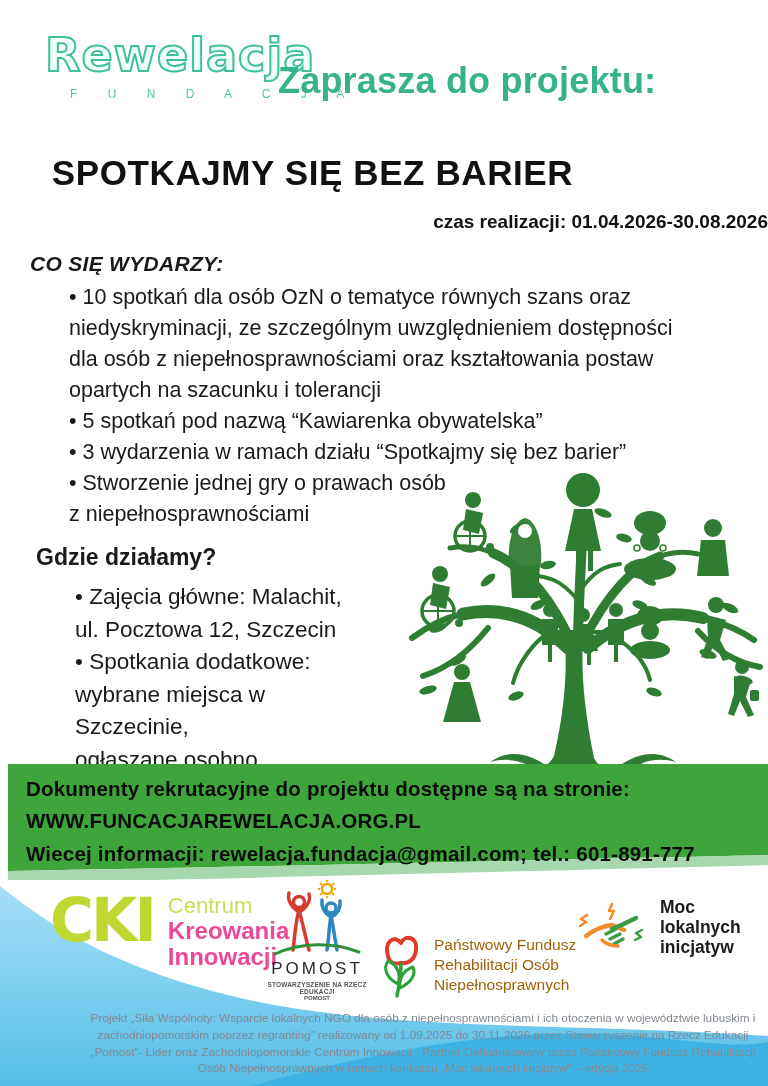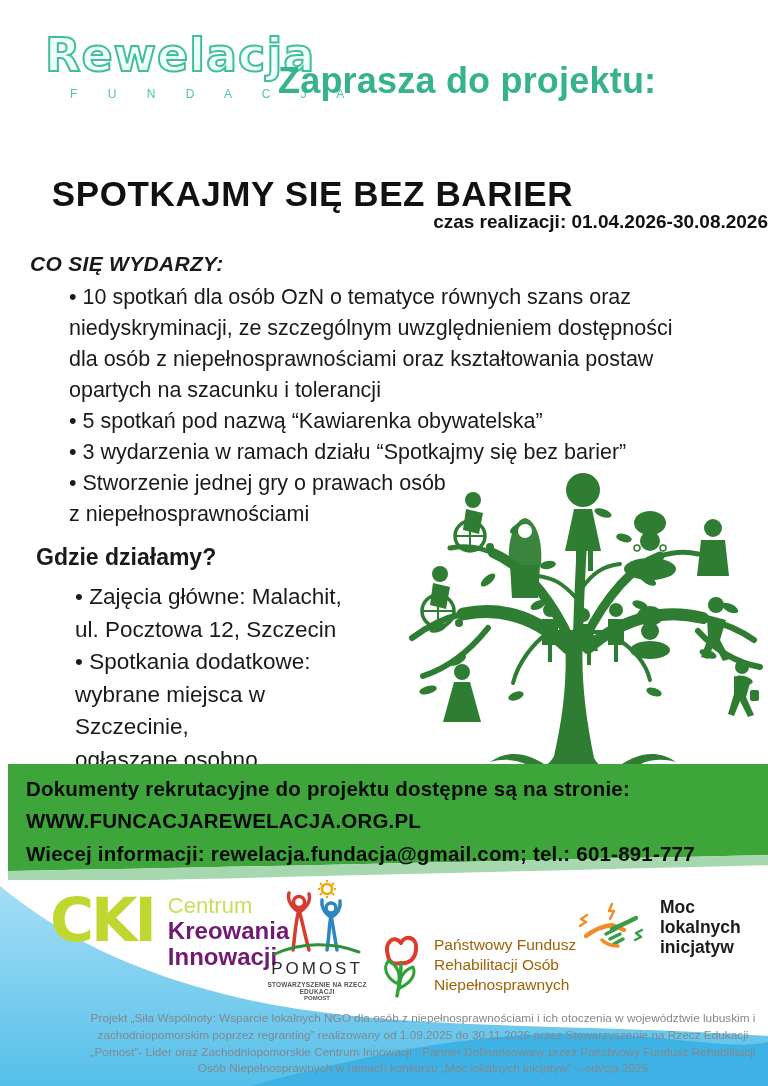--- a/index.html
+++ b/index.html
@@ -7,21 +7,21 @@
           font-family:"Liberation Sans",sans-serif;margin:0 auto;}
   .abs{position:absolute;}
   .pre{white-space:pre-line;margin-left:39px;}
 
   
   .logo-word{font-family:"DejaVu Sans",sans-serif;font-size:46px;font-weight:700;letter-spacing:1px;
              color:#3fbf9c;-webkit-text-fill-color:#effffa;-webkit-text-stroke:2px #3fbf9c;line-height:1;}
   .logo-sub{font-size:12px;letter-spacing:13.5px;color:#4ec7a4;margin-top:9px;margin-left:5px;font-weight:400;padding-left:20px;}
   .invite{font-size:36px;font-weight:800;color:#36b28c;letter-spacing:0.2px;}
 
-  .title{width:625px;text-align:center;font-size:35px;font-weight:800;color:#111;letter-spacing:0.6px;margin-top:21px;}
+  .title{width:625px;text-align:center;font-size:35px;font-weight:800;color:#111;letter-spacing:0.6px;}
   .dates{width:768px;text-align:right;font-size:19px;font-weight:700;color:#111;}
 
   .what{width:714px;color:#1a1a1a;}
   .what h2{margin:0 0 6px 0;font-size:21px;font-weight:800;letter-spacing:0.3px;font-style:italic;}
   .what ul,.where ul{list-style:none;margin:0;padding:0;}
   .what li{font-size:21.5px;line-height:31px;}
   .what li::before,.where li::before{content:"• ";}
   .where{width:340px;color:#1a1a1a;}
   .where h2{margin:0 0 10px 0;font-size:23px;font-weight:800;}
   .where li{font-size:22.5px;line-height:32.5px;}
@@ -32,21 +32,21 @@
   .banner .bline{position:absolute;left:18px;width:740px;font-weight:800;color:#0b0b0b;font-size:20.5px;letter-spacing:0.2px;}
 
   
   .bottom{left:0;top:880px;width:768px;height:206px;}
   .bottom > svg.bg{position:absolute;left:0;top:0;}
 
   .cki{left:50px;top:12px;display:flex;align-items:flex-start;}
   .cki .acr{font-size:60px;font-weight:900;color:#bfd730;letter-spacing:-3px;line-height:0.95;font-family:"DejaVu Sans",sans-serif;}
   .cki .nm{margin-left:14px;margin-top:2px;line-height:1.08;}
   .cki .nm .l1{font-size:22px;color:#c9dd5a;font-weight:400;}
-  .cki .nm .l2,.cki .nm .l3{font-size:24px;color:#701a75;font-weight:700;}
+  .cki .nm .l2,.cki .nm .l3{font-size:24px;color:#ec4899;font-weight:700;}
 
   .pomost{left:258px;top:0px;width:118px;text-align:center;}
   .pomost .pname{font-size:17px;color:#2b2b2b;letter-spacing:3px;font-weight:500;margin-top:1px;}
   .pomost .psub{font-size:6.5px;color:#555;font-weight:700;margin-top:2px;letter-spacing:0.2px;}
   .pomost .psub2{font-size:6px;color:#555;font-weight:700;}
 
   .pfron{left:380px;top:52px;display:flex;align-items:center;}
   .pfron .txt{margin-left:10px;font-size:15.5px;color:#a16207;line-height:1.3;}
 
   .moc{left:572px;top:16px;display:flex;align-items:center;}

